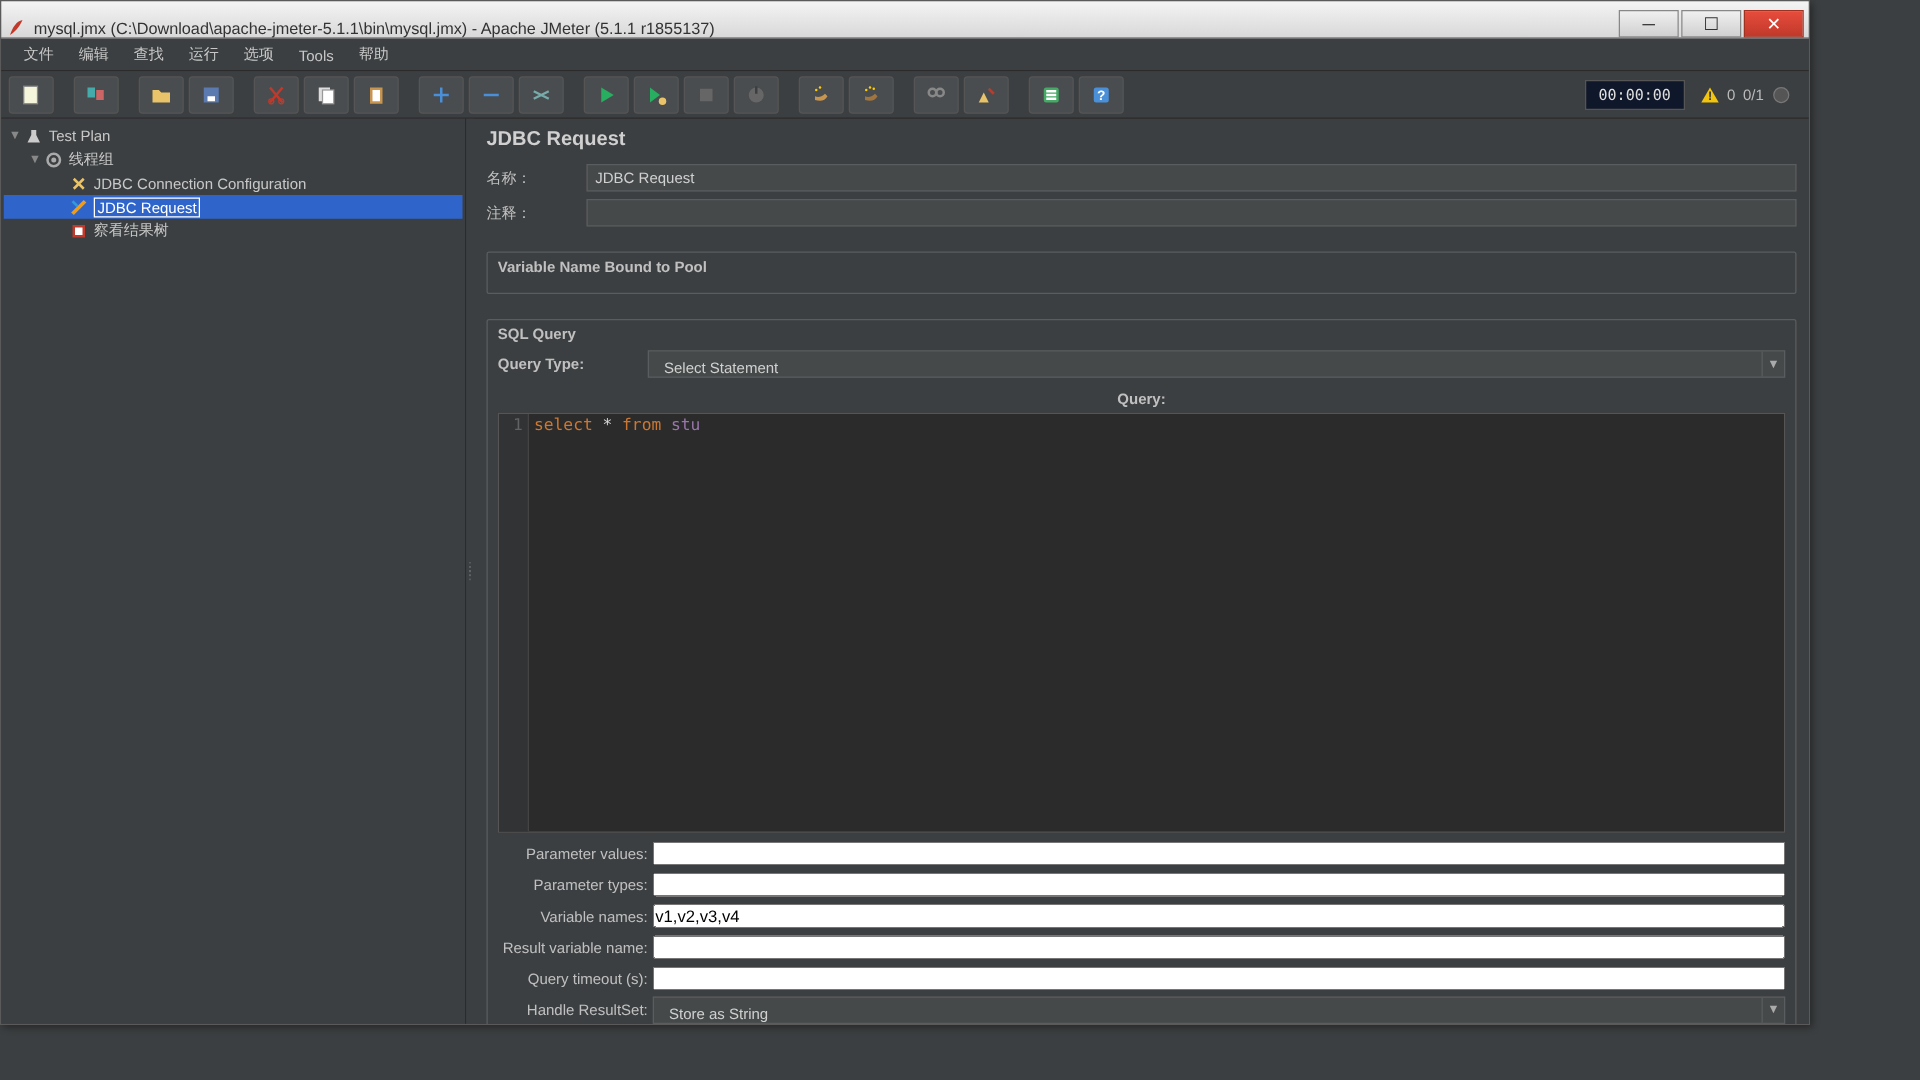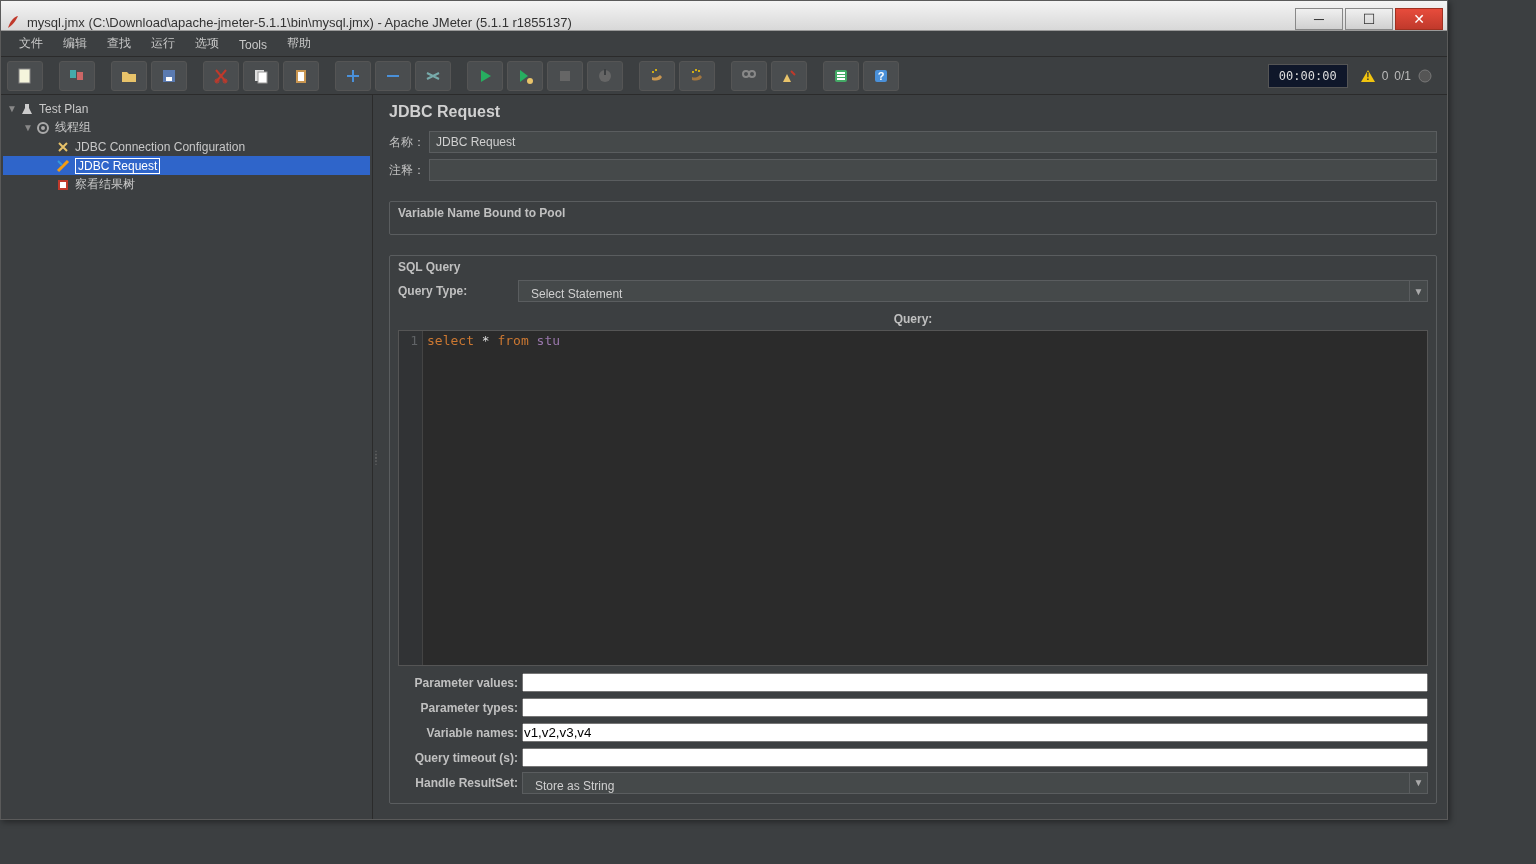--- a/index.html
+++ b/index.html
@@ -151,20 +151,21 @@
 .panel-title {
   font-size: 16px;
   font-weight: bold;
   color: #d0d0d0;
   margin-bottom: 10px;
 }
 .form-row {
   display: flex;
   align-items: center;
   margin-bottom: 6px;
+  gap: 40px;
 }
 .form-row .lbl {
   width: 40px;
   color: #c0c0c0;
   text-align: left;
 }
 .form-row input[type=text], .long-input, .short-input, .select-box {
   background: #45494a;
   border: 1px solid #5a5d5f;
   color: #d0d0d0;
@@ -216,21 +217,21 @@
 .code {
   flex: 1;
   padding: 2px 4px;
   color: #ddd;
   white-space: pre;
 }
 .kw { color: #cc7832; }
 .id { color: #9876aa; }
 .params-table { margin-top: 4px; }
 .params-table .p-row { display: flex; align-items: center; height: 25px; }
-.params-table .p-lbl { width: 124px; text-align: right; color: #c0c0c0; font-weight: bold; padding-right: 4px; }
+.params-table .p-lbl { width: 124px; text-align: right; color: #c0c0c0; font-weight: normal; padding-right: 4px; }
 .params-table .p-val { flex: 1; }
 .params-table input { width: 100%; }
 
 
 svg { display:block; }
 </style>
 </head>
 <body>
 
 <div class="window-frame">
@@ -508,20 +509,24 @@
           </div>
           <div class="p-row">
             <div class="p-lbl">Parameter types:</div>
             <div class="p-val"><input type="text" value="" style=""></div>
           </div>
           <div class="p-row">
             <div class="p-lbl">Variable names:</div>
             <div class="p-val"><input type="text" value="v1,v2,v3,v4" style=""></div>
           </div>
           <div class="p-row">
+            <div class="p-lbl">Result variable name:</div>
+            <div class="p-val"><input type="text" value="" style=""></div>
+          </div>
+          <div class="p-row">
             <div class="p-lbl">Query timeout (s):</div>
             <div class="p-val"><input type="text" value="" style=""></div>
           </div>
           <div class="p-row">
             <div class="p-lbl">Handle ResultSet:</div>
             <div class="p-val">
               <div class="select-box" style="height:22px">
                 <span class="sval">Store as String</span>
                 <span class="sarr">▼</span>
               </div>

